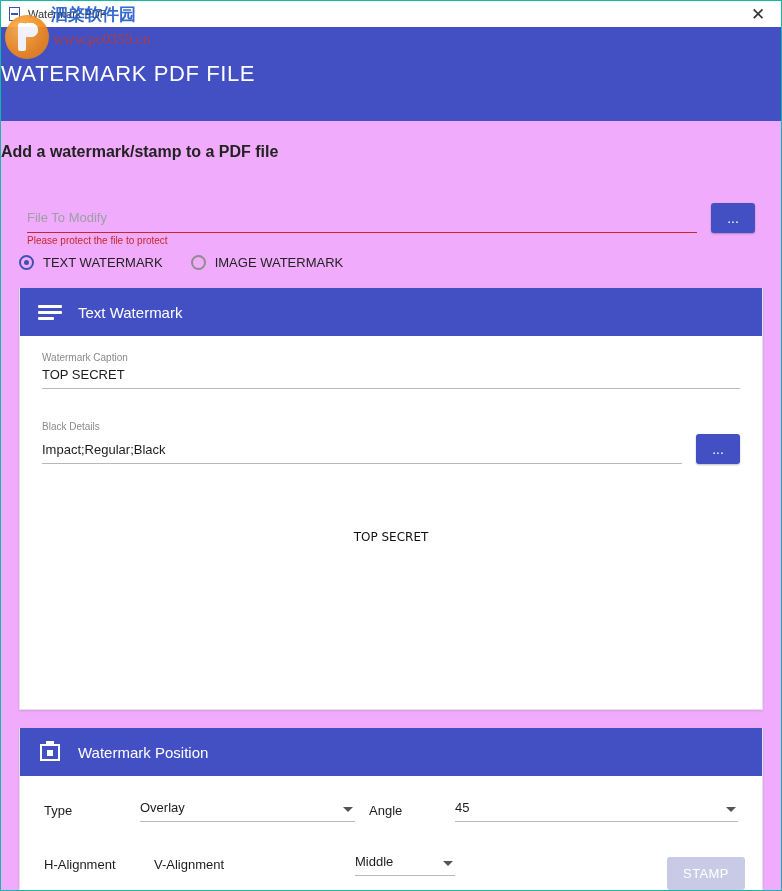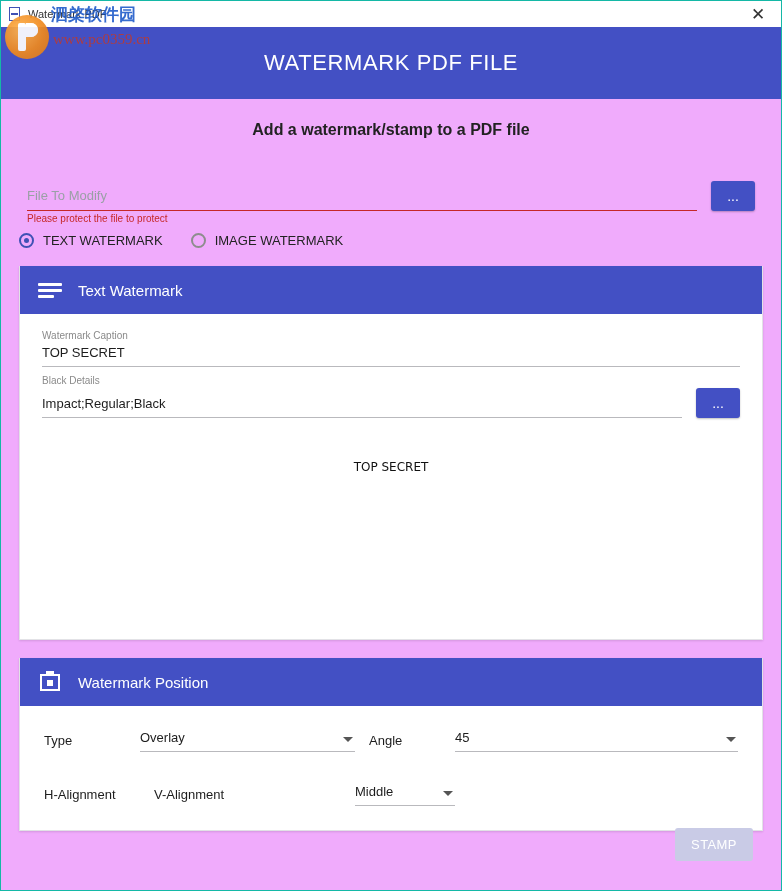--- a/index.html
+++ b/index.html
@@ -67,25 +67,25 @@
     align-items: center;
     justify-content: center;
     color: #333;
     font-size: 17px;
     line-height: 1;
     cursor: pointer;
     background: transparent;
   }
   
   .banner {
-    height: 72px;
+    height: 94px;
     background: #4350c4;
     display: flex;
     align-items: center;
-    justify-content: center;
+    justify-content: flex-start;
   }
   .banner-title {
     color: #ffffff;
     font-size: 22px;
     letter-spacing: 0.6px;
   }
   
   .site-watermark {
     position: absolute;
     left: 4px;
@@ -135,21 +135,20 @@
     position: absolute;
     left: 48px; top: 28px;
     font-size: 15px;
     color: #c0392b;
     font-family: "Liberation Serif", serif;
     opacity: 0.85;
     white-space: nowrap;
   }
   
   .page-heading {
-    text-align: center;
     font-size: 16px;
     font-weight: bold;
     color: #222222;
     padding: 22px 0 18px 0;
   }
   
   .file-row {
     position: relative;
     padding: 0 26px;
     display: flex;
@@ -292,21 +291,21 @@
     position: absolute;
     left: 9px; top: 9px;
     width: 6px; height: 6px;
     background: #ffffff;
   }
   .card-body {
     padding: 16px 22px 18px 22px;
   }
   
   .field {
-    margin-bottom: 8px;
+    margin-bottom: 32px;
   }
   .field-label {
     font-size: 10px;
     color: #8a8a8a;
     margin-bottom: 2px;
     display: block;
   }
   .field-underline {
     display: flex;
     align-items: flex-end;
@@ -366,23 +365,23 @@
     border-left: 5px solid transparent;
     border-right: 5px solid transparent;
     border-top: 5px solid #555555;
   }
   
   .footer {
     position: absolute;
     left: 0; right: 0; bottom: 0;
     height: 62px;
     display: flex;
-    align-items: flex-start;
+    align-items: flex-end;
     justify-content: flex-end;
-    padding-right: 28px;
+    padding-right: 36px;
     box-sizing: border-box;
   }
   .stamp-btn {
     min-width: 78px;
     padding: 9px 14px;
     background: #c9cbe6;
     color: #ffffff;
     border: none;
     border-radius: 3px;
     font-size: 13px;

